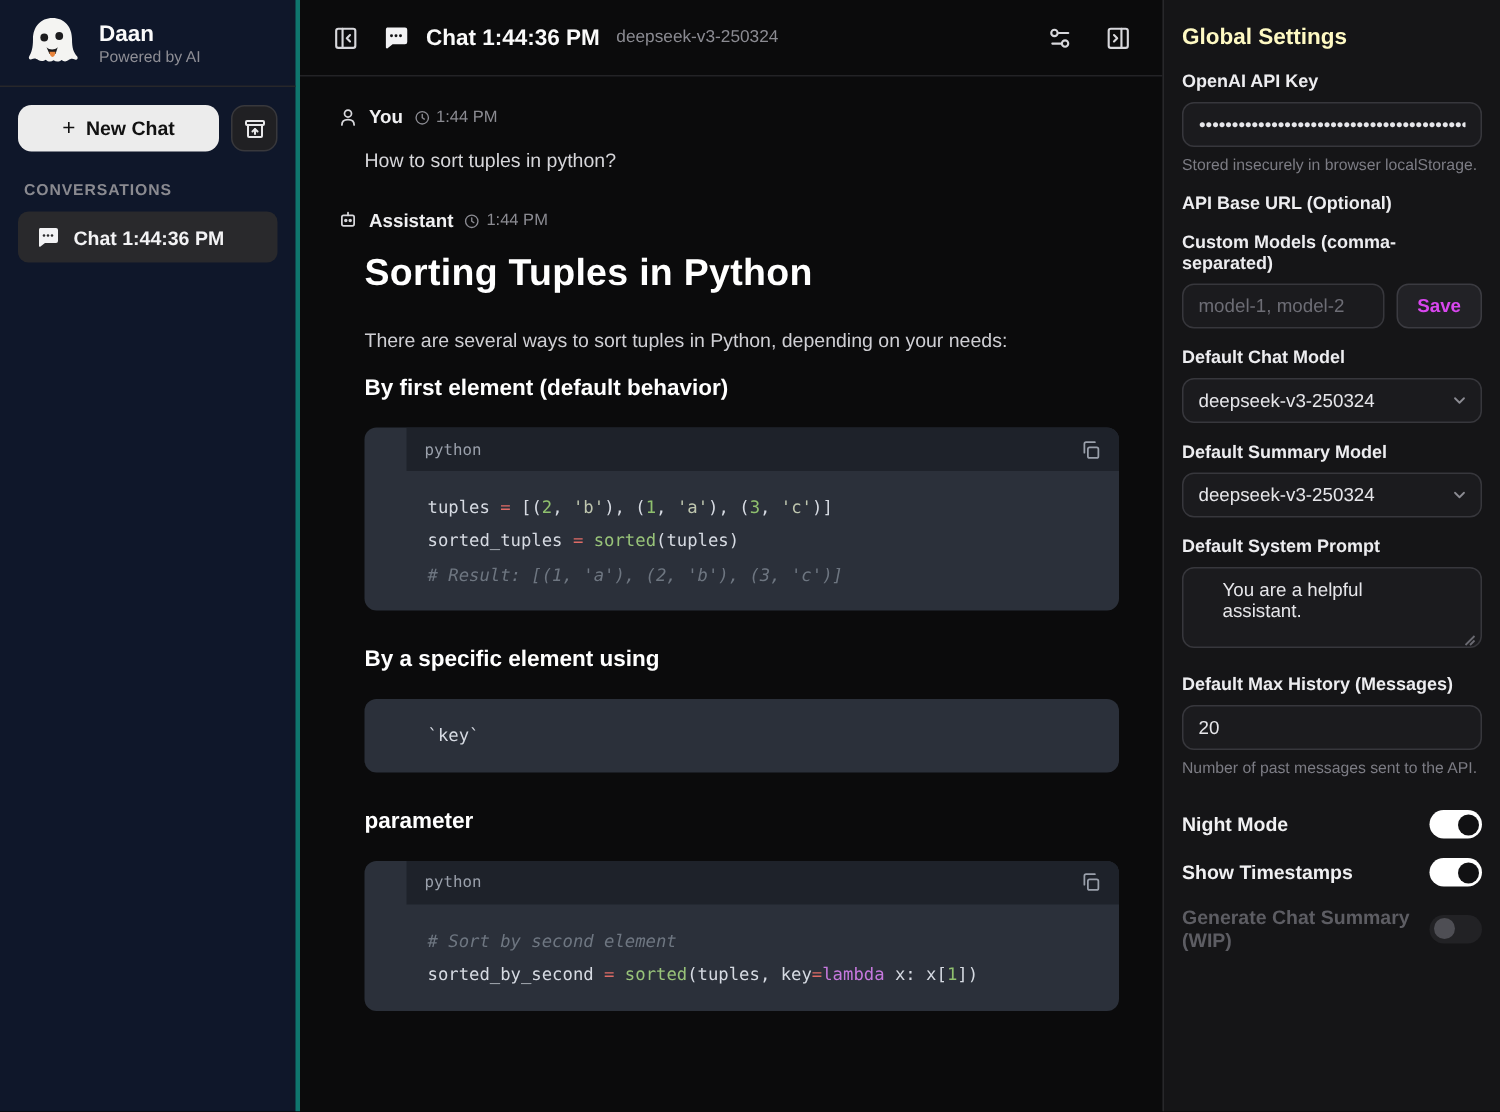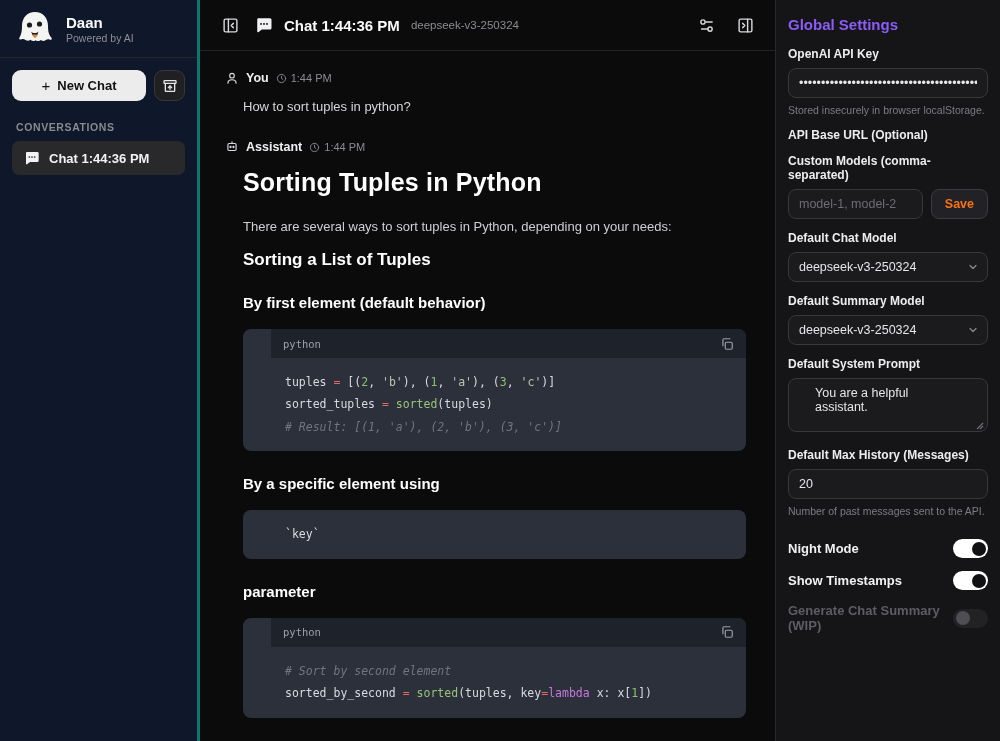--- a/index.html
+++ b/index.html
@@ -50,27 +50,27 @@
   .tok-p { color:#d6dae2; }
   .tok-o { color:#de6b66; }
   .tok-n { color:#8fc06e; }
   .tok-s { color:#bec5ae; }
   .tok-f { color:#98c379; }
   .tok-k { color:#c678dd; }
   .tok-c { color:#6e7681; font-style:italic; }
 
   
   .settings { width:225px; height:100%; background:#151517; border-left:1px solid #28282b; padding:10px 12px; flex-shrink:0; overflow:hidden; }
-  .settings-title { font-size:15px; font-weight:700; color:#8b5cf6; margin:6px 0 14px 0; }
+  .settings-title { font-size:15px; font-weight:700; color:#fef9c3; margin:6px 0 14px 0; }
   .field-label { font-size:12px; font-weight:700; color:#ededf0; margin:12px 0 7px 0; }
   .t-input { width:100%; height:30px; background:#1b1b1e; border:1px solid #37373c; border-radius:8px; color:#e6e6ea; font-family:inherit; font-size:12.5px; padding:0 10px; outline:none; }
   .t-input::placeholder { color:#6d6d75; }
   .helper { font-size:10.5px; color:#7c7c84; margin-top:6px; }
   .row { display:flex; gap:8px; align-items:center; }
-  .save-btn { height:30px; padding:0 13px; background:#222226; border:1px solid #3b3b41; border-radius:8px; color:#f97316; font-family:inherit; font-size:12.5px; font-weight:700; cursor:pointer; flex-shrink:0; }
+  .save-btn { height:30px; padding:0 13px; background:#222226; border:1px solid #3b3b41; border-radius:8px; color:#d946ef; font-family:inherit; font-size:12.5px; font-weight:700; cursor:pointer; flex-shrink:0; }
   .t-select { position:relative; }
   .t-select .t-input { display:flex; align-items:center; cursor:pointer; }
   .chev { position:absolute; right:9px; top:9px; }
   .t-textarea { width:100%; height:54px; background:#1b1b1e; border:1px solid #37373c; border-radius:8px; color:#e6e6ea; font-family:inherit; font-size:12.5px; padding:7px 26px; resize:none; outline:none; position:relative; }
   .ta-wrap { position:relative; }
   .ta-grip { position:absolute; right:4px; bottom:6px; width:8px; height:8px; pointer-events:none; }
   .toggles { margin-top:22px; }
   .toggle-row { display:flex; align-items:center; justify-content:space-between; margin-bottom:13px; }
   .toggle-label { font-size:13px; font-weight:700; color:#f0f0f2; }
   .toggle-row.disabled .toggle-label { color:#5d5d63; }
@@ -205,21 +205,20 @@
             <circle cx="12" cy="12" r="9"></circle>
               <path d="M12 7v5l3 2"></path>
           </svg>
           <span>1:44 PM</span>
         </span>
       </div>
 
       <div class="md">
         <div class="md-h1">Sorting Tuples in Python</div>
         <div class="md-p">There are several ways to sort tuples in Python, depending on your needs:</div>
-        <div class="md-h2">Sorting a List of Tuples</div>
         <div class="md-h3">By first element (default behavior)</div>
 
         <div class="codeblock">
             <div class="codeblock-head">
               <span class="codeblock-lang">python</span>
               <button class="copy-btn">
                 <svg width="14" height="14" viewBox="0 0 24 24" fill="none" stroke="#9aa0ab" stroke-width="2" stroke-linecap="round" stroke-linejoin="round">
                   <rect x="9" y="9" width="12" height="12" rx="2"></rect>
                   <path d="M5 15V5a2 2 0 0 1 2-2h10"></path>
                 </svg>

